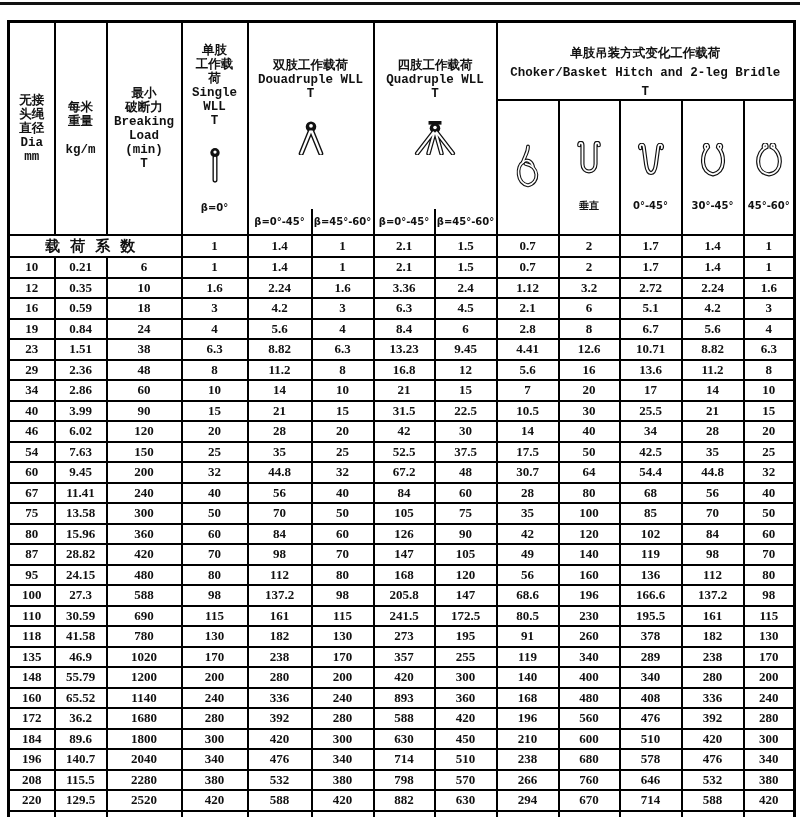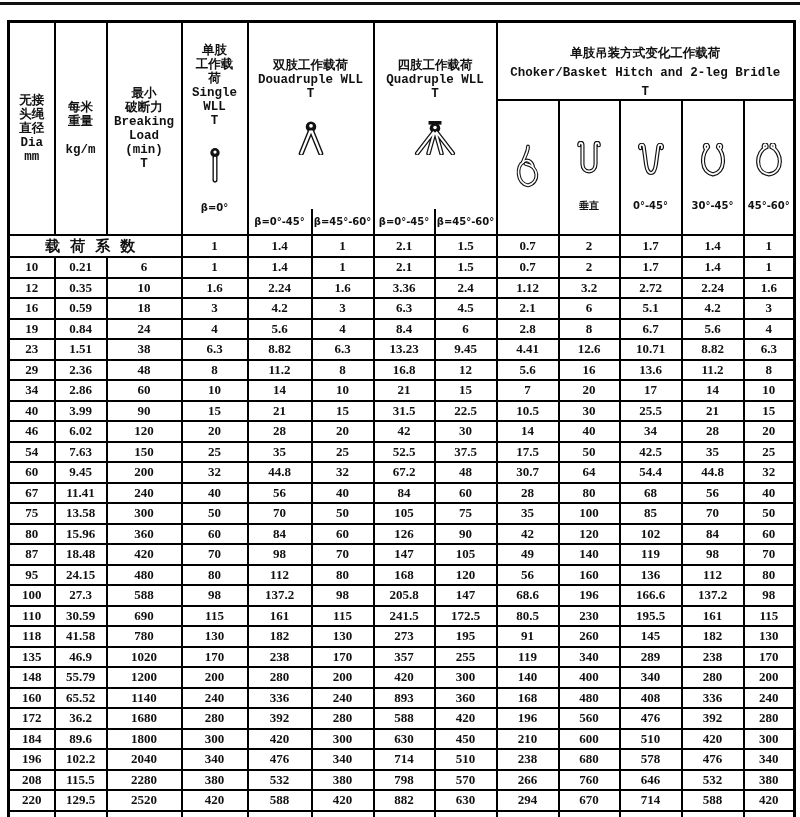--- a/index.html
+++ b/index.html
@@ -427,21 +427,21 @@
         <td class="num">126</td>
         <td class="num">90</td>
         <td class="num">42</td>
         <td class="num">120</td>
         <td class="num">102</td>
         <td class="num">84</td>
         <td class="num">60</td>
       </tr>
       <tr>
         <td class="num">87</td>
-        <td class="num">18.48</td>
+        <td class="num">28.82</td>
         <td class="num">420</td>
         <td class="num">70</td>
         <td class="num">98</td>
         <td class="num">70</td>
         <td class="num">147</td>
         <td class="num">105</td>
         <td class="num">49</td>
         <td class="num">140</td>
         <td class="num">119</td>
         <td class="num">98</td>
@@ -496,21 +496,21 @@
         <td class="num">118</td>
         <td class="num">41.58</td>
         <td class="num">780</td>
         <td class="num">130</td>
         <td class="num">182</td>
         <td class="num">130</td>
         <td class="num">273</td>
         <td class="num">195</td>
         <td class="num">91</td>
         <td class="num">260</td>
-        <td class="num">145</td>
+        <td class="num">378</td>
         <td class="num">182</td>
         <td class="num">130</td>
       </tr>
       <tr>
         <td class="num">135</td>
         <td class="num">46.9</td>
         <td class="num">1020</td>
         <td class="num">170</td>
         <td class="num">238</td>
         <td class="num">170</td>
@@ -577,21 +577,21 @@
         <td class="num">630</td>
         <td class="num">450</td>
         <td class="num">210</td>
         <td class="num">600</td>
         <td class="num">510</td>
         <td class="num">420</td>
         <td class="num">300</td>
       </tr>
       <tr>
         <td class="num">196</td>
-        <td class="num">102.2</td>
+        <td class="num">140.7</td>
         <td class="num">2040</td>
         <td class="num">340</td>
         <td class="num">476</td>
         <td class="num">340</td>
         <td class="num">714</td>
         <td class="num">510</td>
         <td class="num">238</td>
         <td class="num">680</td>
         <td class="num">578</td>
         <td class="num">476</td>

